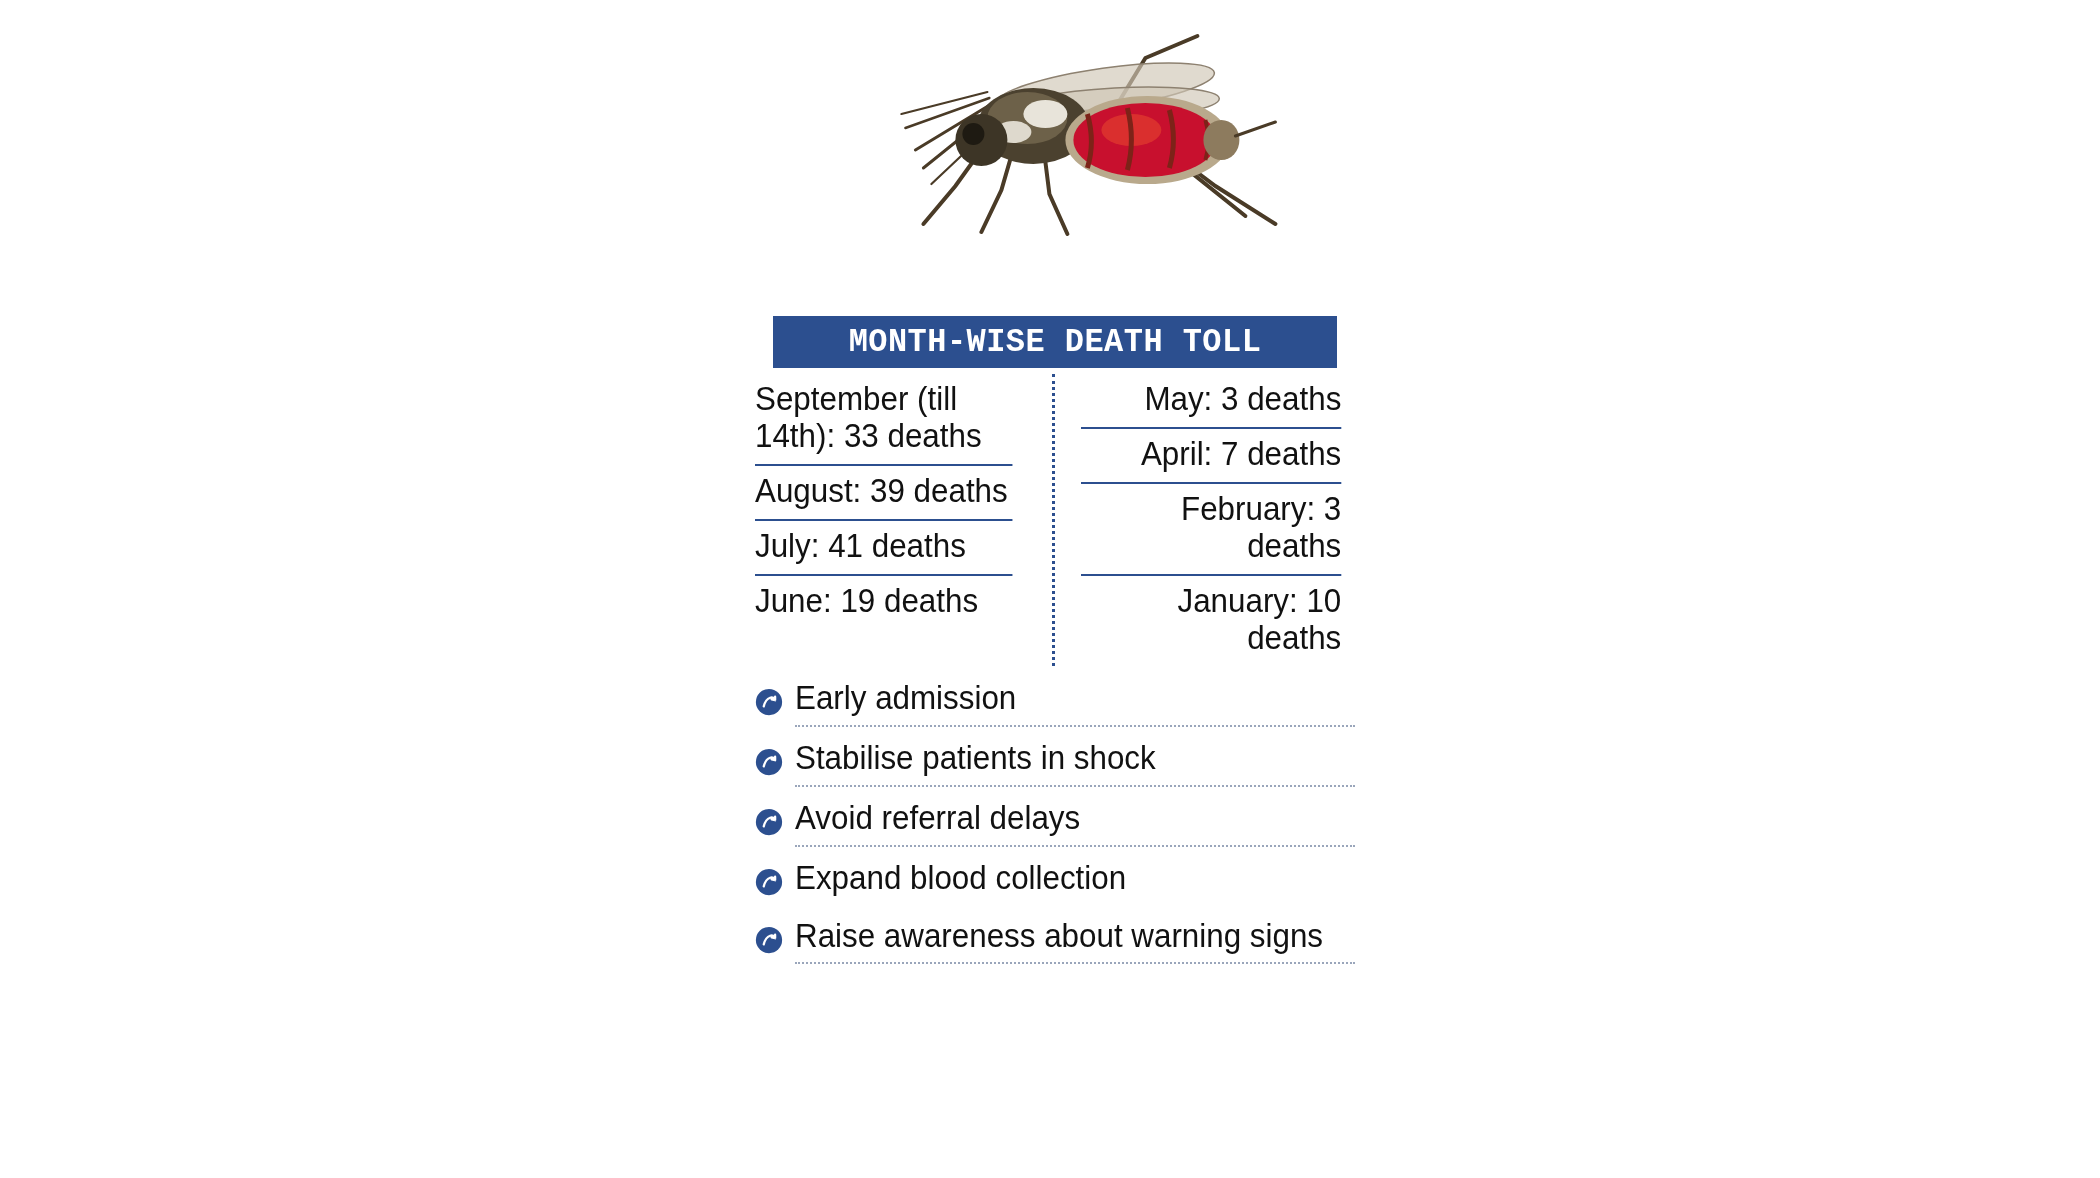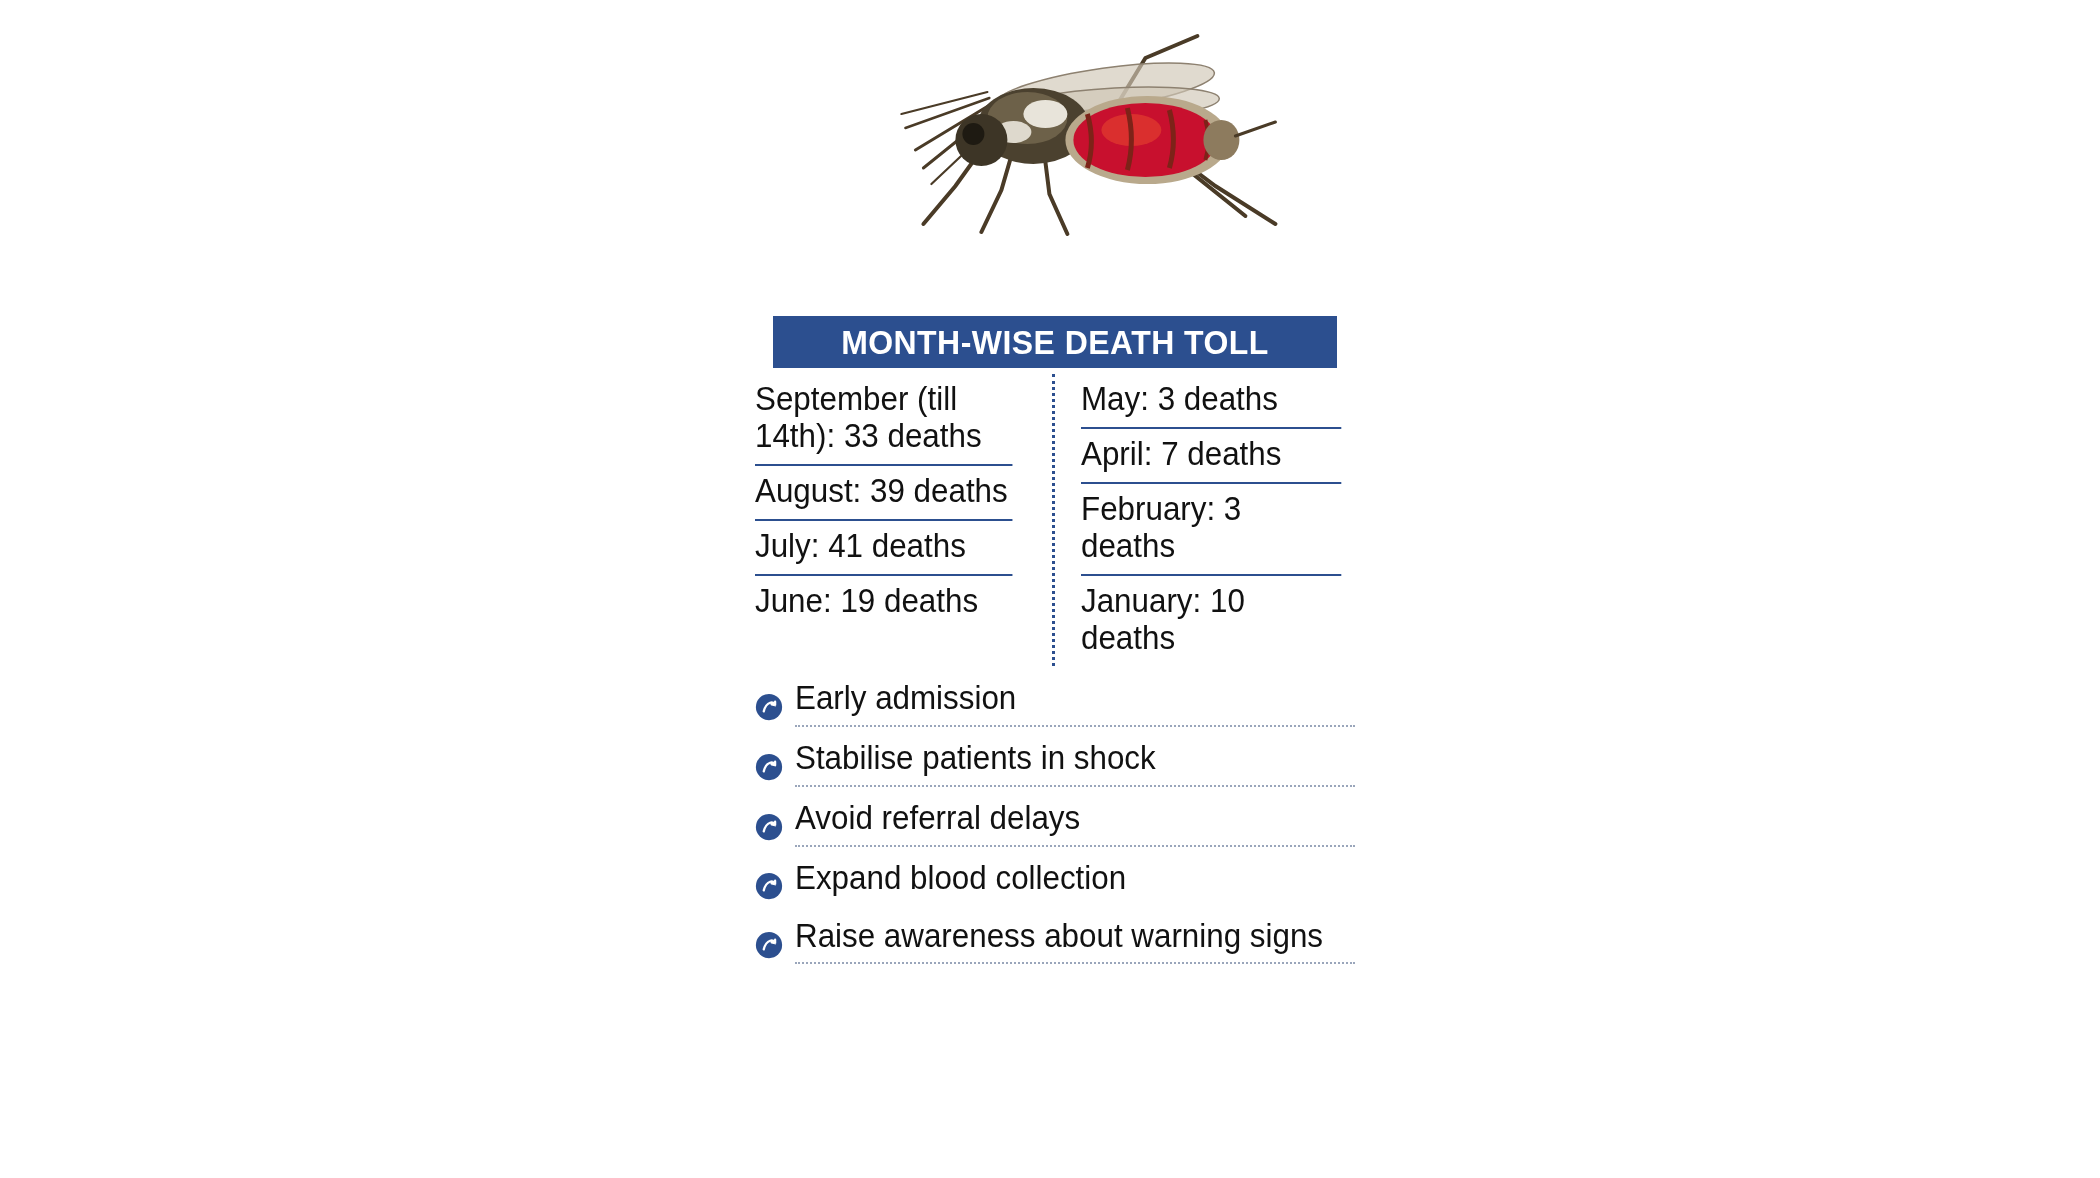--- a/index.html
+++ b/index.html
@@ -45,41 +45,42 @@
     line-height: 52px;
     height: 52px;
     font-stretch: condensed;
     transform: scaleX(0.94);
     transform-origin: center;
   }
   .bar-wrap {
     width: 600px;
     margin: 0 auto;
   }
-  #death-toll-bar-wrap { margin-top: 16px; }
+  #death-toll-bar-wrap { margin-top: 16px; font-family: Liberation Mono, monospace; }
   #recommendations-bar-wrap { margin-top: 44px; }
 
   
   .toll {
     display: flex;
     width: 600px;
     margin: 0 auto;
     padding-top: 6px;
     box-sizing: border-box;
   }
   .toll-col {
     flex: 1 1 50%;
     box-sizing: border-box;
   }
   .toll-col.left {
     padding-right: 26px;
     border-right: 3px dotted #2c4f8f;
   }
   .toll-col.right {
     padding-left: 26px;
+    text-align: right;
   }
   .toll-item {
     font-size: 33px;
     color: #111111;
     line-height: 1.12;
     padding: 7px 0 9px 0;
     border-bottom: 2px solid #2c4f8f;
     transform: scaleX(0.95);
     transform-origin: left center;
     white-space: pre-wrap;
@@ -90,21 +91,21 @@
 
   
   .recs {
     width: 600px;
     margin: 0 auto;
     padding-top: 8px;
     box-sizing: border-box;
   }
   .rec-row {
     display: flex;
-    align-items: center;
+    align-items: flex-start;
     padding: 6px 0 7px 0;
   }
   .rec-icon {
     flex: 0 0 auto;
     width: 28px;
     height: 28px;
     margin-top: 8px;
     margin-right: 12px;
   }
   .rec-text-wrap {

